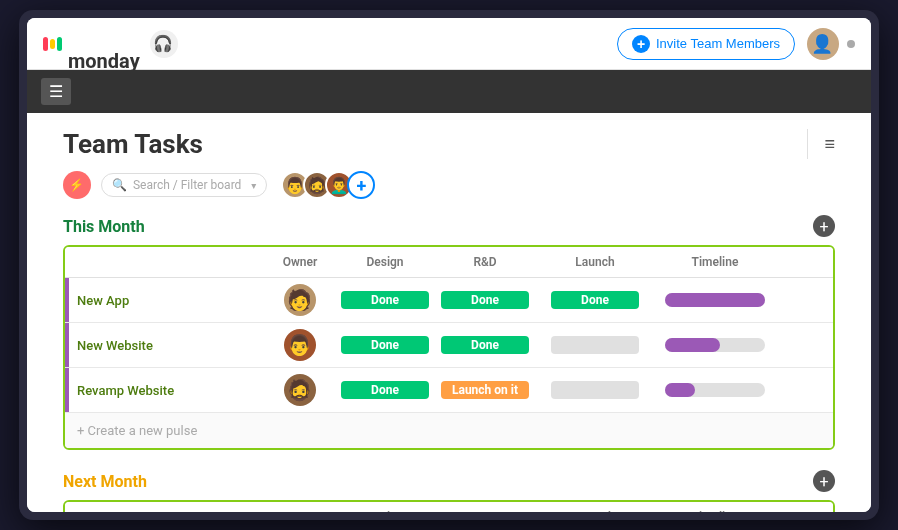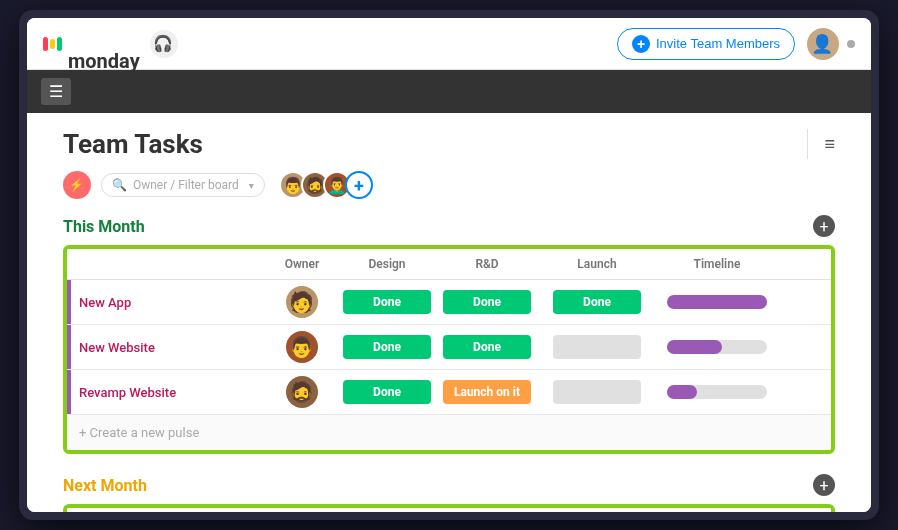--- a/index.html
+++ b/index.html
@@ -268,21 +268,21 @@
       background: #555;
       color: white;
       display: flex;
       align-items: center;
       justify-content: center;
       font-size: 16px;
       cursor: pointer;
     }
     
     .table-wrapper {
-      border: 4px solid #84cc16;
+      border: 2px solid #84cc16;
       border-radius: 6px;
       overflow: hidden;
     }
     .table-header-row {
       display: grid;
       grid-template-columns: 200px 70px 100px 100px 120px 120px 30px;
       background: #fff;
       border-bottom: 1px solid #e0e0e0;
       padding: 6px 0;
     }
@@ -316,21 +316,21 @@
     .left-accent {
       width: 4px;
       height: 100%;
       min-height: 44px;
       background: #9b59b6;
       margin-right: 8px;
       flex-shrink: 0;
     }
     .row-name {
       font-size: 13px;
-      color: #be185d;
+      color: #4d7c0f;
       font-weight: 500;
     }
     .owner-cell {
       display: flex;
       justify-content: center;
       align-items: center;
     }
     .owner-avatar {
       width: 32px;
       height: 32px;
@@ -346,21 +346,21 @@
       display: flex;
       justify-content: center;
       align-items: center;
       padding: 4px;
     }
     .status-badge {
       display: flex;
       align-items: center;
       justify-content: center;
       width: 88px;
-      height: 24px;
+      height: 18px;
       border-radius: 4px;
       font-size: 12px;
       font-weight: 700;
       color: white;
     }
     .status-badge.green { background: #00c875; }
     .status-badge.orange { background: #ff9f43; }
     .status-badge.empty { background: #e0e0e0; }
     .timeline-cell {
       display: flex;
@@ -432,21 +432,21 @@
         <div style="display:flex;align-items:center;gap:8px;">
           <div class="page-title-divider"></div>
           <span class="menu-dots">≡</span>
         </div>
       </div>
 
       <div class="toolbar">
         <div class="activity-icon">⚡</div>
         <div class="search-box">
           <span class="search-icon">🔍</span>
-          <span class="search-input-text">Owner / Filter board</span>
+          <span class="search-input-text">Search / Filter board</span>
           <span class="search-arrow">▾</span>
         </div>
         <div class="team-avatars">
           <div class="team-avatar" style="background:#b8956a;">👨</div>
           <div class="team-avatar" style="background:#8b6340;">🧔</div>
           <div class="team-avatar" style="background:#a0522d;">👨‍🦱</div>
           <div class="add-member">+</div>
         </div>
       </div>
 

